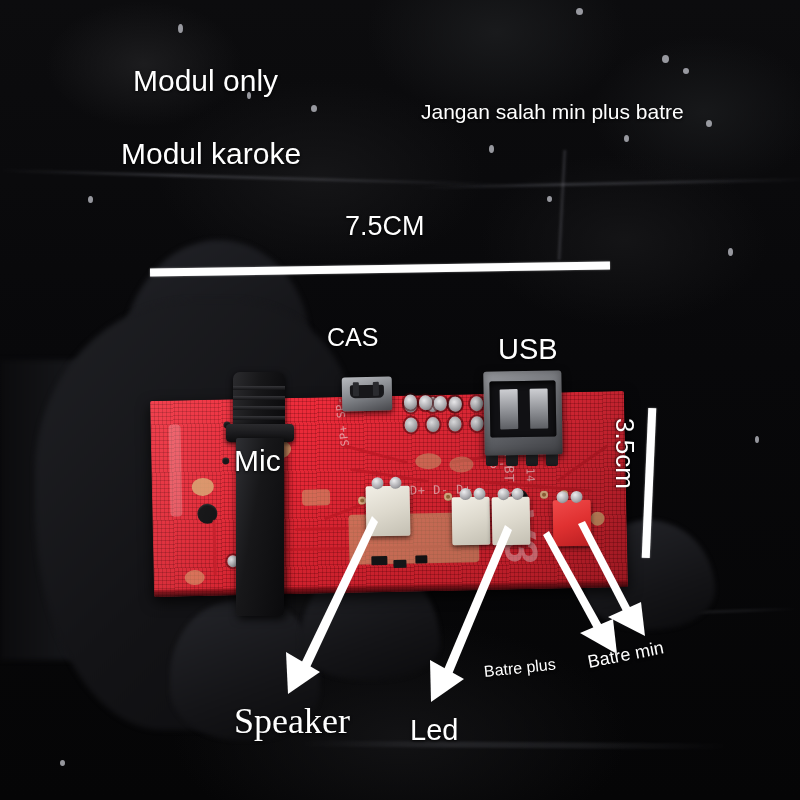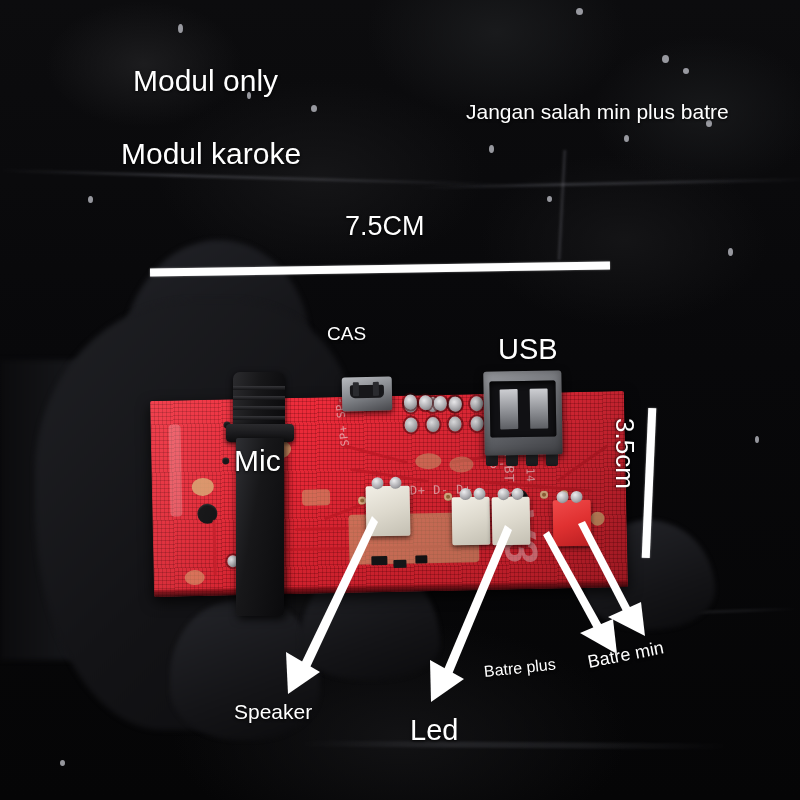--- a/index.html
+++ b/index.html
@@ -275,32 +275,32 @@
 
   
   .anno {
     position: absolute;
     color: #ffffff;
     font-family: "Liberation Sans", sans-serif;
     white-space: nowrap;
     text-shadow: 0 1px 3px rgba(0,0,0,0.9);
   }
   .t-modul   { left: 133px; top:  64px; font-size: 30px; }
-  .t-jangan  { left: 421px; top: 100px; font-size: 21px; margin-left: 45px; }
+  .t-jangan  { left: 421px; top: 100px; font-size: 21px; }
   .t-bisa    { left: 121px; top: 137px; font-size: 30px; }
   .t-75cm    { left: 345px; top: 211px; font-size: 27px; }
-  .t-cas     { left: 327px; top: 323px; font-size: 19px; }
+  .t-cas     { left: 327px; top: 323px; font-size: 25px; }
   .t-usb     { left: 498px; top: 333px; font-size: 29px; }
   .t-mic     { left: 234px; top: 444px; font-size: 30px; }
   .t-35cm    {
     left: 640px; top: 418px; font-size: 26px;
     transform-origin: left top;
     transform: rotate(90deg);
   }
-  .t-speaker { left: 234px; top: 700px; font-size: 21px; }
+  .t-speaker { left: 234px; top: 700px; font-size: 36px; font-family: Liberation Serif, serif; }
   .t-led     { left: 410px; top: 714px; font-size: 29px; }
   .t-batre-plus {
     left: 484px; top: 663px; font-size: 16px;
     transform: rotate(-6deg); transform-origin: left center;
   }
   .t-batre-min {
     left: 588px; top: 652px; font-size: 18px;
     transform: rotate(-11deg); transform-origin: left center;
   }
 

